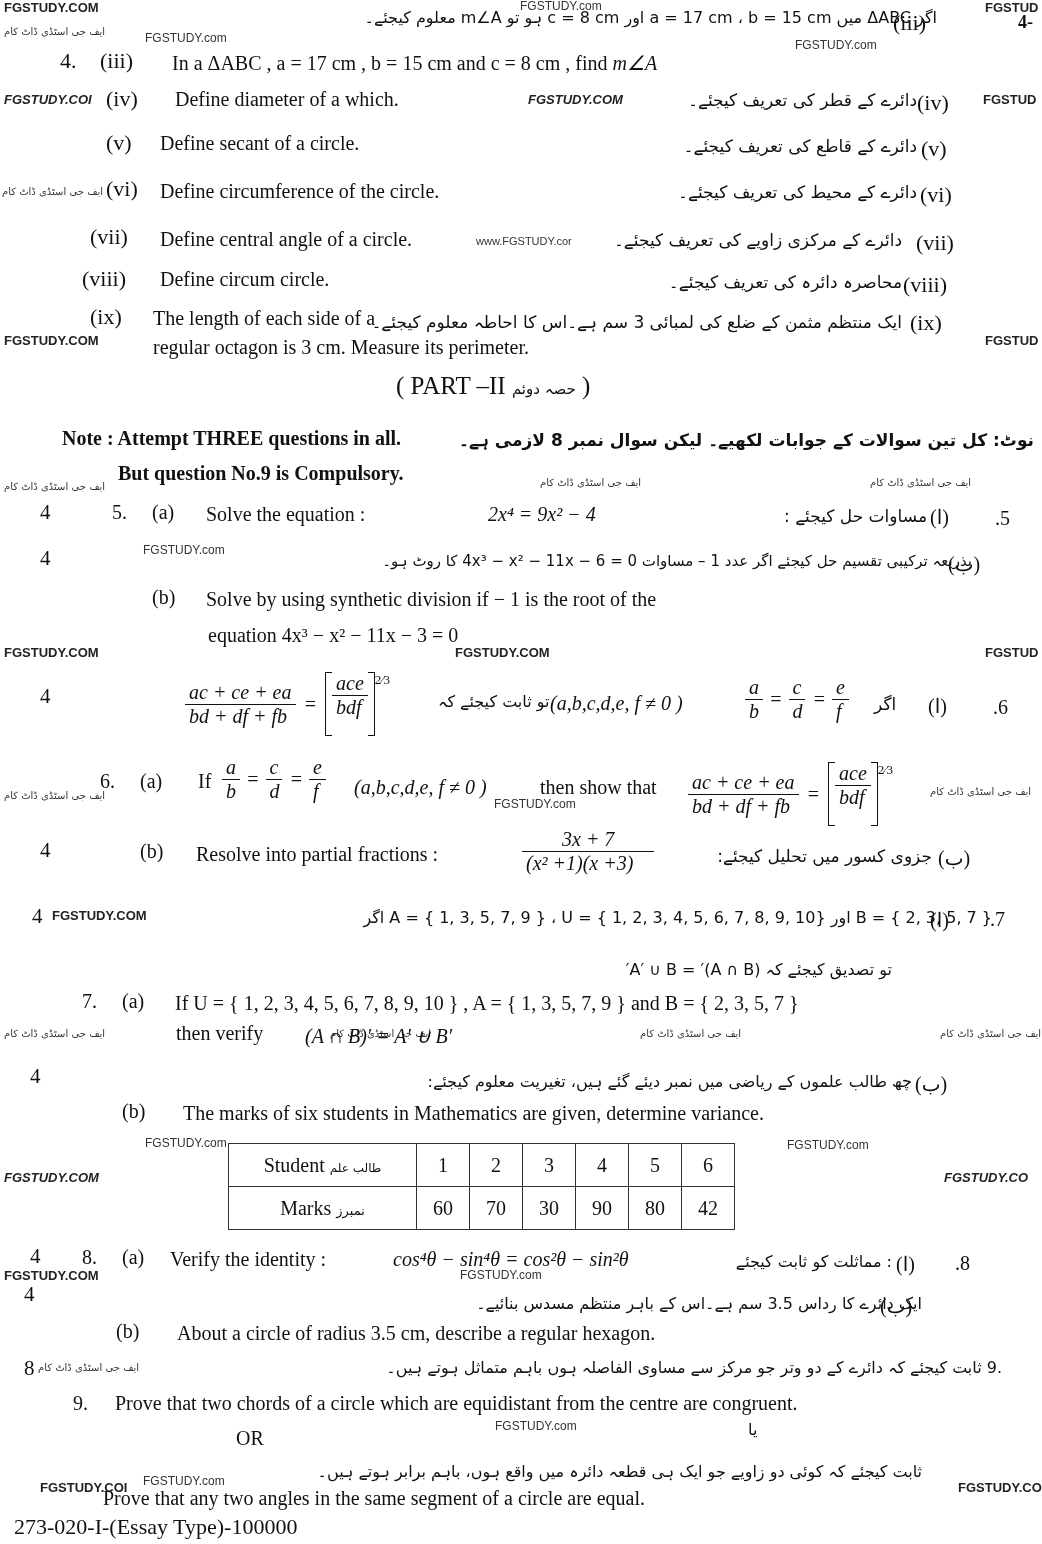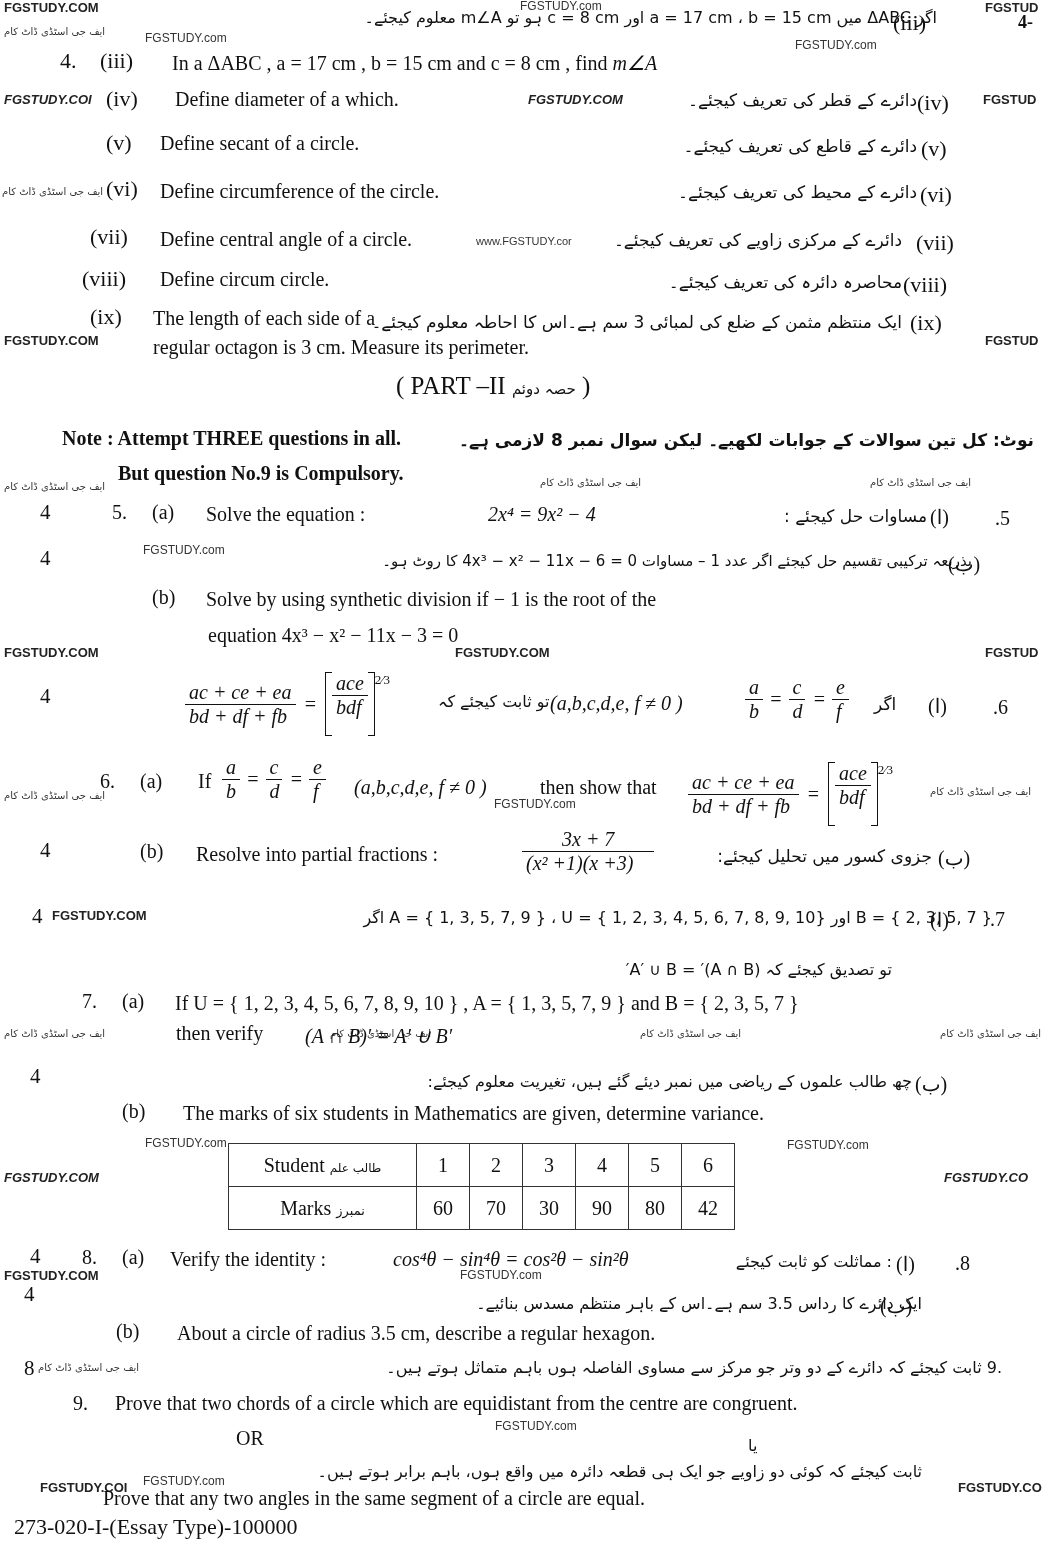--- a/index.html
+++ b/index.html
@@ -283,17 +283,17 @@
 <div class="abs ur" style="right:120px;top:1294px;font-size:16px;">ایک دائرے کا رداس 3.5 سم ہے۔اس کے باہر منتظم مسدس بنائیے۔</div>
 <div class="abs en" style="left:880px;top:1294px;">(ب)</div>
 <div class="abs en" style="left:116px;top:1320px;">(b)</div>
 <div class="abs en" style="left:177px;top:1322px;">About a circle of radius 3.5 cm, describe a regular hexagon.</div>
 
 <div class="abs marks" style="left:24px;top:1356px;">8</div>
 <div class="abs ur" style="right:40px;top:1358px;font-size:16px;">.9  ثابت کیجئے کہ دائرے کے دو وتر جو مرکز سے مساوی الفاصلہ ہوں باہم متماثل ہوتے ہیں۔</div>
 <div class="abs en" style="left:73px;top:1392px;">9.</div>
 <div class="abs en" style="left:115px;top:1392px;">Prove that two chords of a circle which are equidistant from the centre are congruent.</div>
 <div class="abs en" style="left:236px;top:1427px;">OR</div>
-<div class="abs ur" style="left:748px;top:1420px;font-size:16px;margin-top:16px;">یا</div>
+<div class="abs ur" style="left:748px;top:1420px;font-size:16px;">یا</div>
 <div class="abs ur" style="right:120px;top:1462px;font-size:16px;">ثابت کیجئے کہ کوئی دو زاویے جو ایک ہی قطعہ دائرہ میں واقع ہوں، باہم برابر ہوتے ہیں۔</div>
 <div class="abs en" style="left:103px;top:1487px;">Prove that any two angles in the same segment of a circle are equal.</div>
 
 <div class="abs en" style="left:14px;top:1514px;font-size:22px;">273-020-I-(Essay Type)-100000</div>
 
 </body></html>

